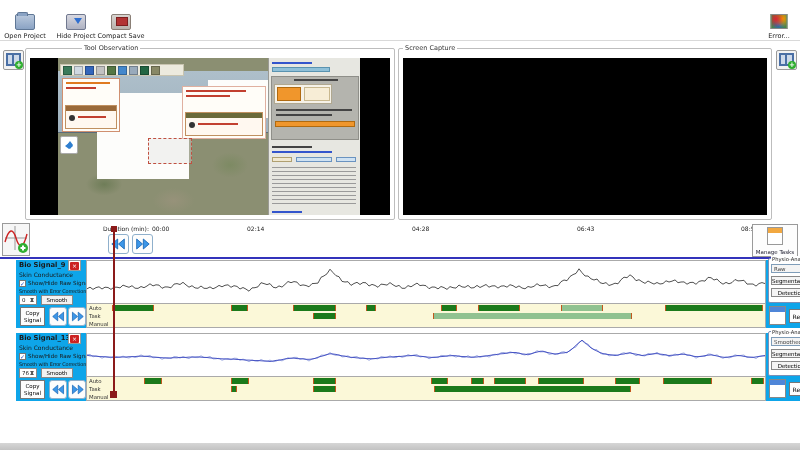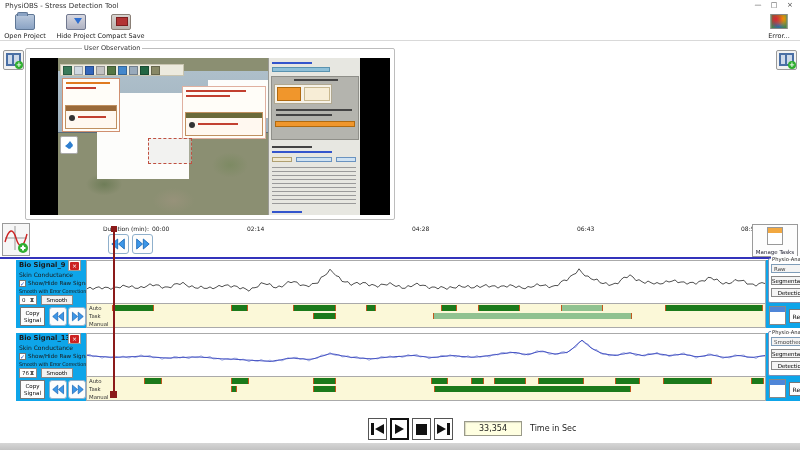--- a/index.html
+++ b/index.html
@@ -141,28 +141,20 @@
   .sq { width:11px; height:11px; background:#111; }
   .timebox { position:absolute; left:464px; top:20px; width:58px; height:15px; background:#ffffe1; border:1px solid #9a9a8a; box-shadow:inset 1px 1px 1px rgba(0,0,0,.15); font-size:8px; text-align:center; line-height:14px; }
   .timelabel { position:absolute; left:530px; top:23px; font-size:8px; color:#222; }
   .bottomstrip { position:absolute; left:0; top:443px; width:800px; height:7px; background:linear-gradient(#d6d6d6,#c2c2c2); }
 </style>
 </head>
 <body>
 
 <div class="app">
 
-  <div class="titlebar">
-    <span class="wtitle">PhysiOBS - Stress Detection Tool</span>
-    <div class="wincontrols">
-      <span class="winbtn">—</span>
-      <span class="winbtn">□</span>
-      <span class="winbtn">×</span>
-    </div>
-  </div>
 
   <div class="toolbar">
     <div class="tbtn" style="left:2px;width:46px">
       <span class="ticon icon-folder"></span>
       <span class="tlabel">Open Project</span>
     </div>
     <div class="tbtn" style="left:53px;width:46px">
       <span class="ticon icon-save"></span>
       <span class="tlabel">Hide Project</span>
     </div>
@@ -175,21 +167,21 @@
       <span class="tlabel">Error...</span>
     </div>
   </div>
 
   <div class="addvid" style="left:3px;top:50px">
     <span class="film"></span>
     <span class="plusbadge">+</span>
   </div>
 
   <fieldset class="fs-user">
-    <legend>User Observation</legend>
+    <legend>Tool Observation</legend>
     <div class="video">
       <div class="map">
         <div class="mapbody">
           <div class="sea"></div>
           <div class="whitepatch" style="left:39px;top:35px;width:92px;height:86px"></div>
           <div class="whitepatch" style="left:150px;top:22px;width:60px;height:38px"></div>
           <div class="map-toolbar">
             <i class="mi" style="background:#3a7a5a"></i>
             <i class="mi" style="background:#cfd8e2"></i>
             <i class="mi" style="background:#3366bb"></i>
@@ -245,20 +237,24 @@
           <div class="btnpill" style="top:99px;left:27px;width:36px;background:#cfe2f2;border:1px solid #6a93c0"></div>
           <div class="btnpill" style="top:99px;left:67px;width:20px;background:#cfe2f2;border:1px solid #6a93c0"></div>
           <div class="textblock" style="top:109px;left:3px;width:84px;height:40px"></div>
           <div class="ph link" style="top:153px;left:3px;width:30px"></div>
 
         </div>
       </div>
     </div>
   </fieldset>
 
+  <fieldset class="fs-screen">
+    <legend>Screen Capture</legend>
+    <div class="video"></div>
+  </fieldset>
 
   <div class="addvid" style="left:776px;top:50px">
     <span class="film"></span>
     <span class="plusbadge">+</span>
   </div>
 
   <div class="timeline">
     <div class="addsig">
       <svg width="26" height="31" viewBox="0 0 26 31">
         <line x1="2" y1="14" x2="24" y2="14" stroke="#999" stroke-width="1"></line>
@@ -450,33 +446,15 @@
         <button class="abtn seg">Segmentation</button>
         <button class="abtn det">Detection</button>
       </div>
       <div class="tableicon"></div>
       <button class="resetbtn">Reset</button>
     </div>
   </div>
 
   <div class="playhead"></div>
 
-  <div class="transport">
-    <button class="pbtn" style="left:368px">
-      <i class="vbar"></i>
-        <i class="tri-l"></i>
-    </button>
-    <button class="pbtn focused" style="left:390px">
-      <i class="tri-r"></i>
-    </button>
-    <button class="pbtn" style="left:412px">
-      <i class="sq"></i>
-    </button>
-    <button class="pbtn" style="left:434px">
-      <i class="tri-r"></i>
-        <i class="vbar"></i>
-    </button>
-    <div class="timebox">33,354</div>
-    <span class="timelabel">Time in Sec</span>
-  </div>
 
   <div class="bottomstrip"></div>
 </div>
 
 </body></html>

